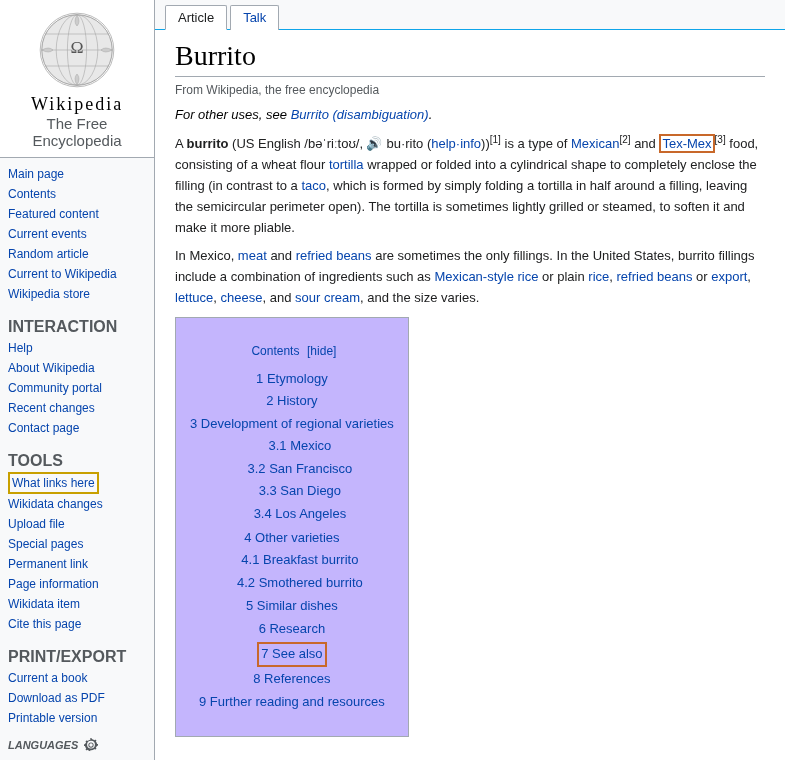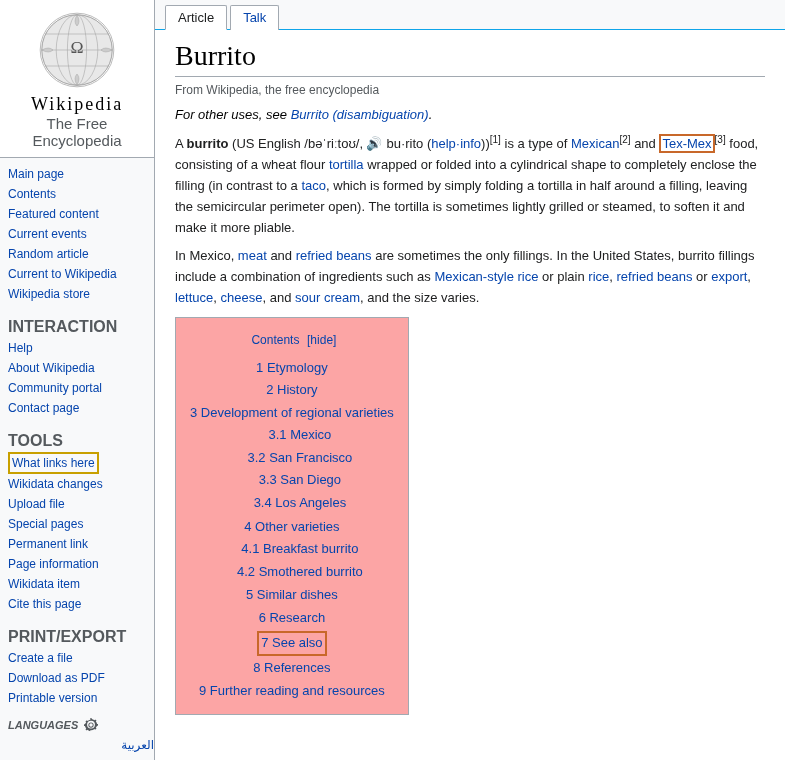--- a/index.html
+++ b/index.html
@@ -134,23 +134,23 @@
     sup { font-size: 10px; }
 
     .highlight-box {
       border: 2px solid #c8682a;
       display: inline;
       padding: 0 1px;
     }
 
     
     .toc {
-      background: #fca5a5;
+      background: #c4b5fd;
       border: 1px solid #a2a9b1;
-      padding: 12px 14px;
+      padding: 23px 14px;
       display: inline-block;
       min-width: 200px;
       margin-bottom: 12px;
       font-size: 13px;
     }
     .toc-title {
       font-weight: bold;
       text-align: center;
       margin-bottom: 6px;
       font-size: 13px;
@@ -234,38 +234,39 @@
     <a class="sidebar-link" href="#">Random article</a>
     <a class="sidebar-link" href="#">Current to Wikipedia</a>
     <a class="sidebar-link" href="#">Wikipedia store</a>
   </div>
 
   <div class="sidebar-section">
     <div class="sidebar-section-heading">Interaction</div>
     <a class="sidebar-link" href="#">Help</a>
     <a class="sidebar-link" href="#">About Wikipedia</a>
     <a class="sidebar-link" href="#">Community portal</a>
+    <a class="sidebar-link" href="#">Recent changes</a>
     <a class="sidebar-link" href="#">Contact page</a>
   </div>
 
   <div class="sidebar-section">
     <div class="sidebar-section-heading">Tools</div>
     <a class="sidebar-link highlighted" href="#">What links here</a>
     <a class="sidebar-link" href="#">Wikidata changes</a>
     <a class="sidebar-link" href="#">Upload file</a>
     <a class="sidebar-link" href="#">Special pages</a>
     <a class="sidebar-link" href="#">Permanent link</a>
     <a class="sidebar-link" href="#">Page information</a>
     <a class="sidebar-link" href="#">Wikidata item</a>
     <a class="sidebar-link" href="#">Cite this page</a>
   </div>
 
   <div class="sidebar-section">
     <div class="sidebar-section-heading">Print/export</div>
-    <a class="sidebar-link" href="#">Create a file</a>
+    <a class="sidebar-link" href="#">Current a book</a>
     <a class="sidebar-link" href="#">Download as PDF</a>
     <a class="sidebar-link" href="#">Printable version</a>
   </div>
 
   <div class="lang-section">
     <div class="lang-heading-row">
       <span class="lang-heading">Languages</span>
       <svg class="gear-icon" viewBox="0 0 16 16" xmlns="http://www.w3.org/2000/svg">
         <path d="M8 5a3 3 0 1 0 0 6A3 3 0 0 0 8 5zm0 1a2 2 0 1 1 0 4A2 2 0 0 1 8 6z"></path>
         <path d="M7.25 1v1.07A5.5 5.5 0 0 0 4.1 3.54L3.2 2.64 1.64 4.2l.9.9A5.5 5.5 0 0 0 1.07 7.25H0v2h1.07A5.5 5.5 0 0 0 2.54 11.9l-.9.9 1.56 1.56.9-.9A5.5 5.5 0 0 0 7.25 15H7v-.5h.25v-.57A5.5 5.5 0 0 0 11.9 12.46l.9.9 1.56-1.56-.9-.9A5.5 5.5 0 0 0 14.93 8.75H16v-2h-1.07A5.5 5.5 0 0 0 13.46 4.1l.9-.9L12.8 1.64l-.9.9A5.5 5.5 0 0 0 8.75 1.07V0H7.25v1zm.75 2a4.5 4.5 0 1 1 0 9A4.5 4.5 0 0 1 8 3z"></path>

